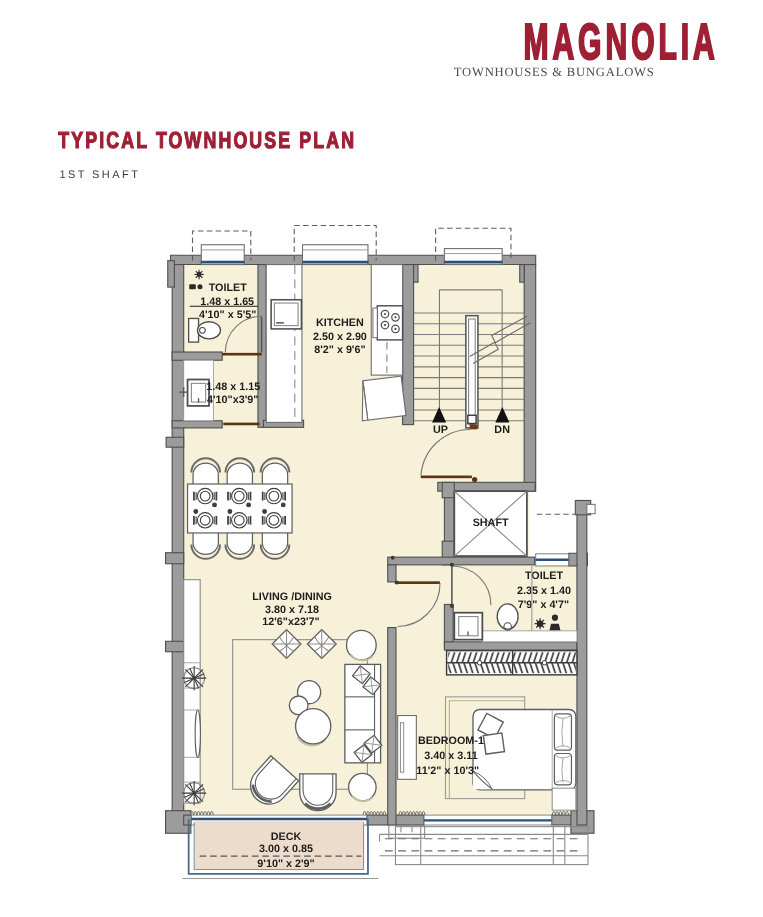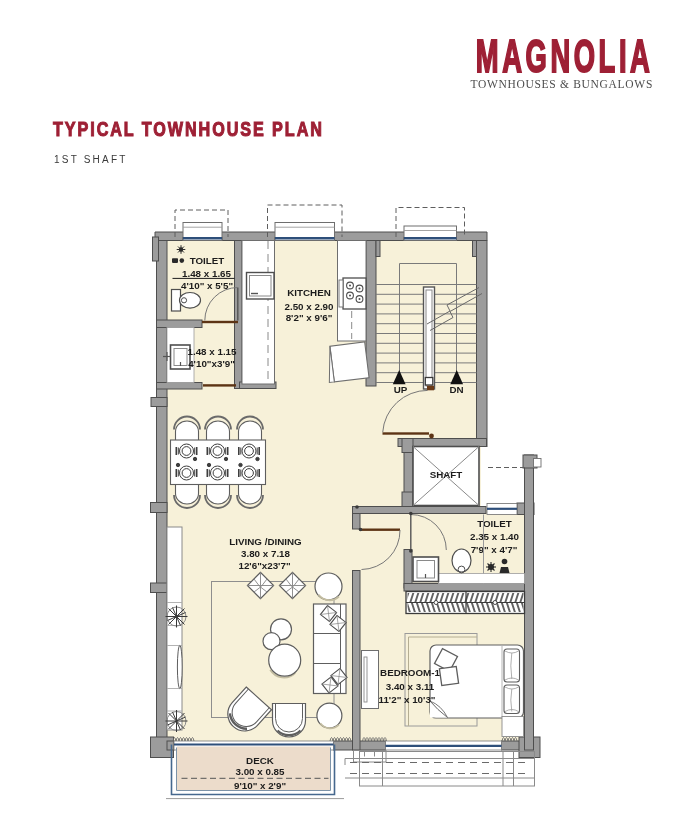--- a/index.html
+++ b/index.html
@@ -1,17 +1,17 @@
 <!DOCTYPE html>
 <html><head>
 <meta charset="utf-8">
 <style>
   html,body{margin:0;padding:0;}
   body{width:694px;height:834px;background:#ffffff;font-family:"Liberation Sans",sans-serif;position:relative;overflow:hidden;}
-  .logo{position:absolute;right:41px;top:33px;text-align:right;}
+  .logo{position:absolute;right:41px;top:15px;text-align:center;}
   .logo .mag{color:#9e2035;font-weight:bold;font-size:46px;line-height:1;letter-spacing:6px;-webkit-text-stroke:2px #9e2035;transform:scaleX(0.595);transform-origin:right top;white-space:nowrap;}
   .logo .sub{color:#4c4c4c;font-family:"Liberation Serif",serif;font-size:11.5px;letter-spacing:0.7px;margin-top:-1px;white-space:nowrap;}
   .title{position:absolute;left:53px;top:117px;color:#9e2035;font-weight:bold;font-size:21px;letter-spacing:2.5px;-webkit-text-stroke:1.1px #9e2035;transform:scaleX(0.77);transform-origin:left top;white-space:nowrap;}
   .floor{position:absolute;left:54px;top:154px;color:#3a3a3a;font-size:10px;letter-spacing:2.2px;white-space:nowrap;}
   svg{position:absolute;left:0;top:0;}
   svg text{font-family:"Liberation Sans",sans-serif;fill:#1c1c1c;font-weight:bold;font-size:9.8px;text-anchor:middle;}
 </style>
 </head>
 <body>
 

